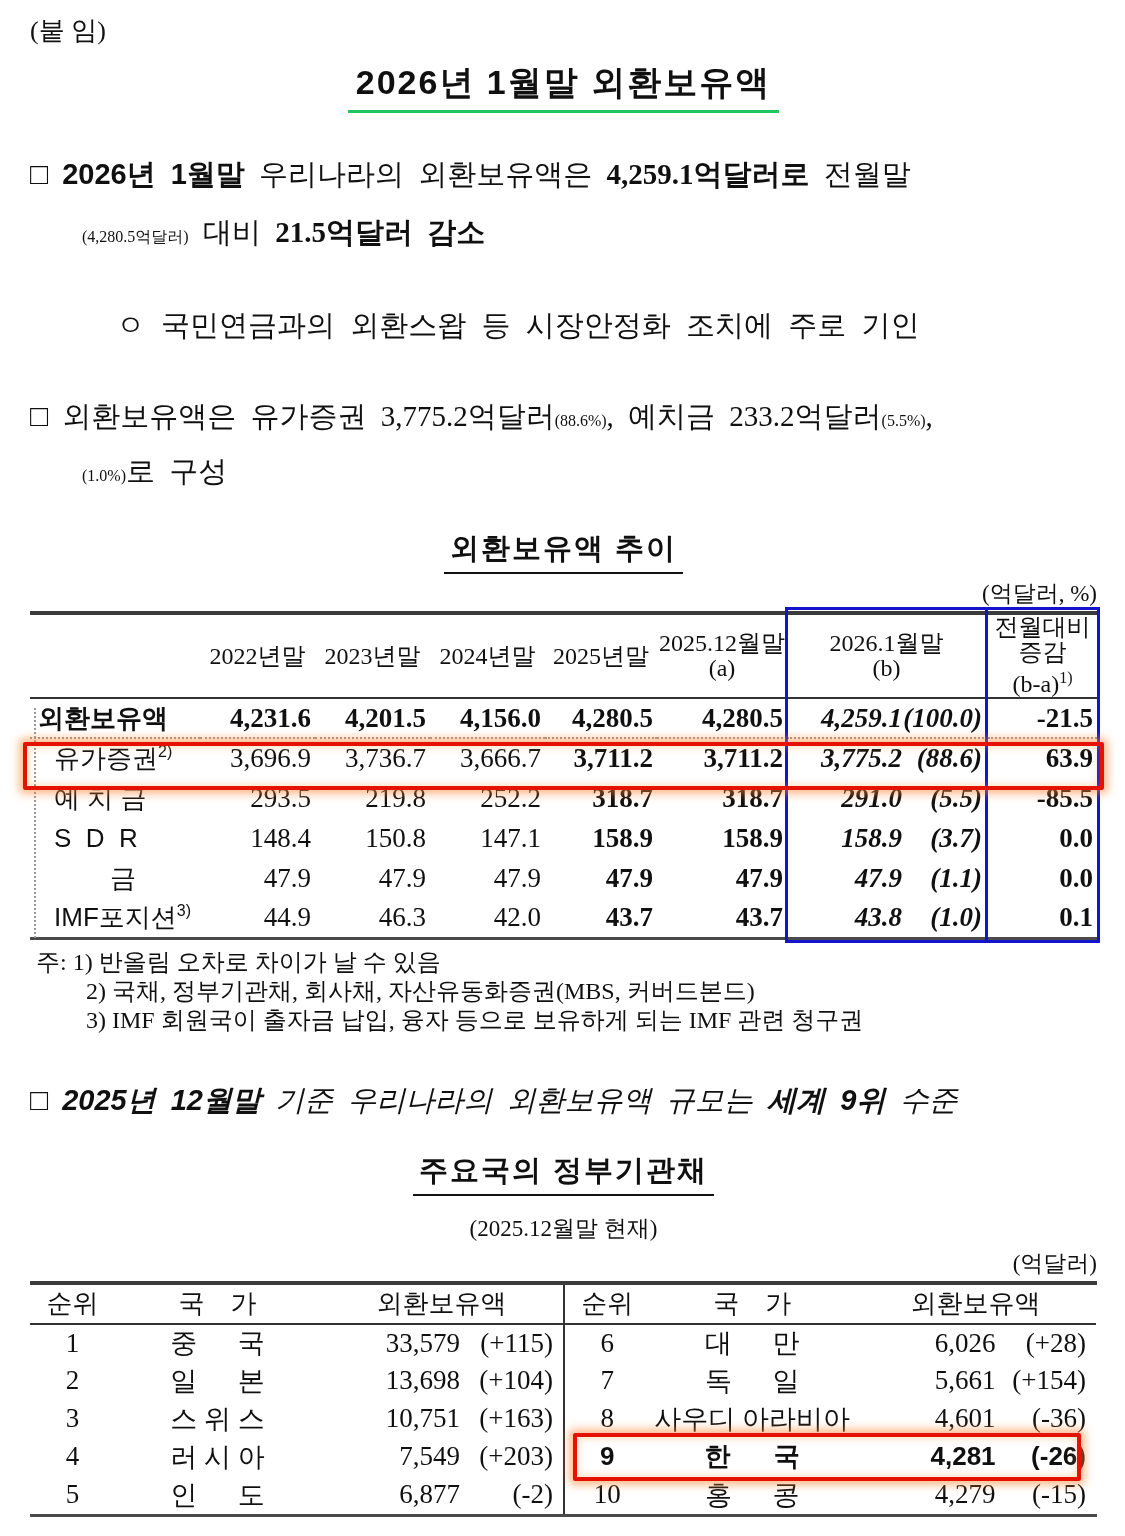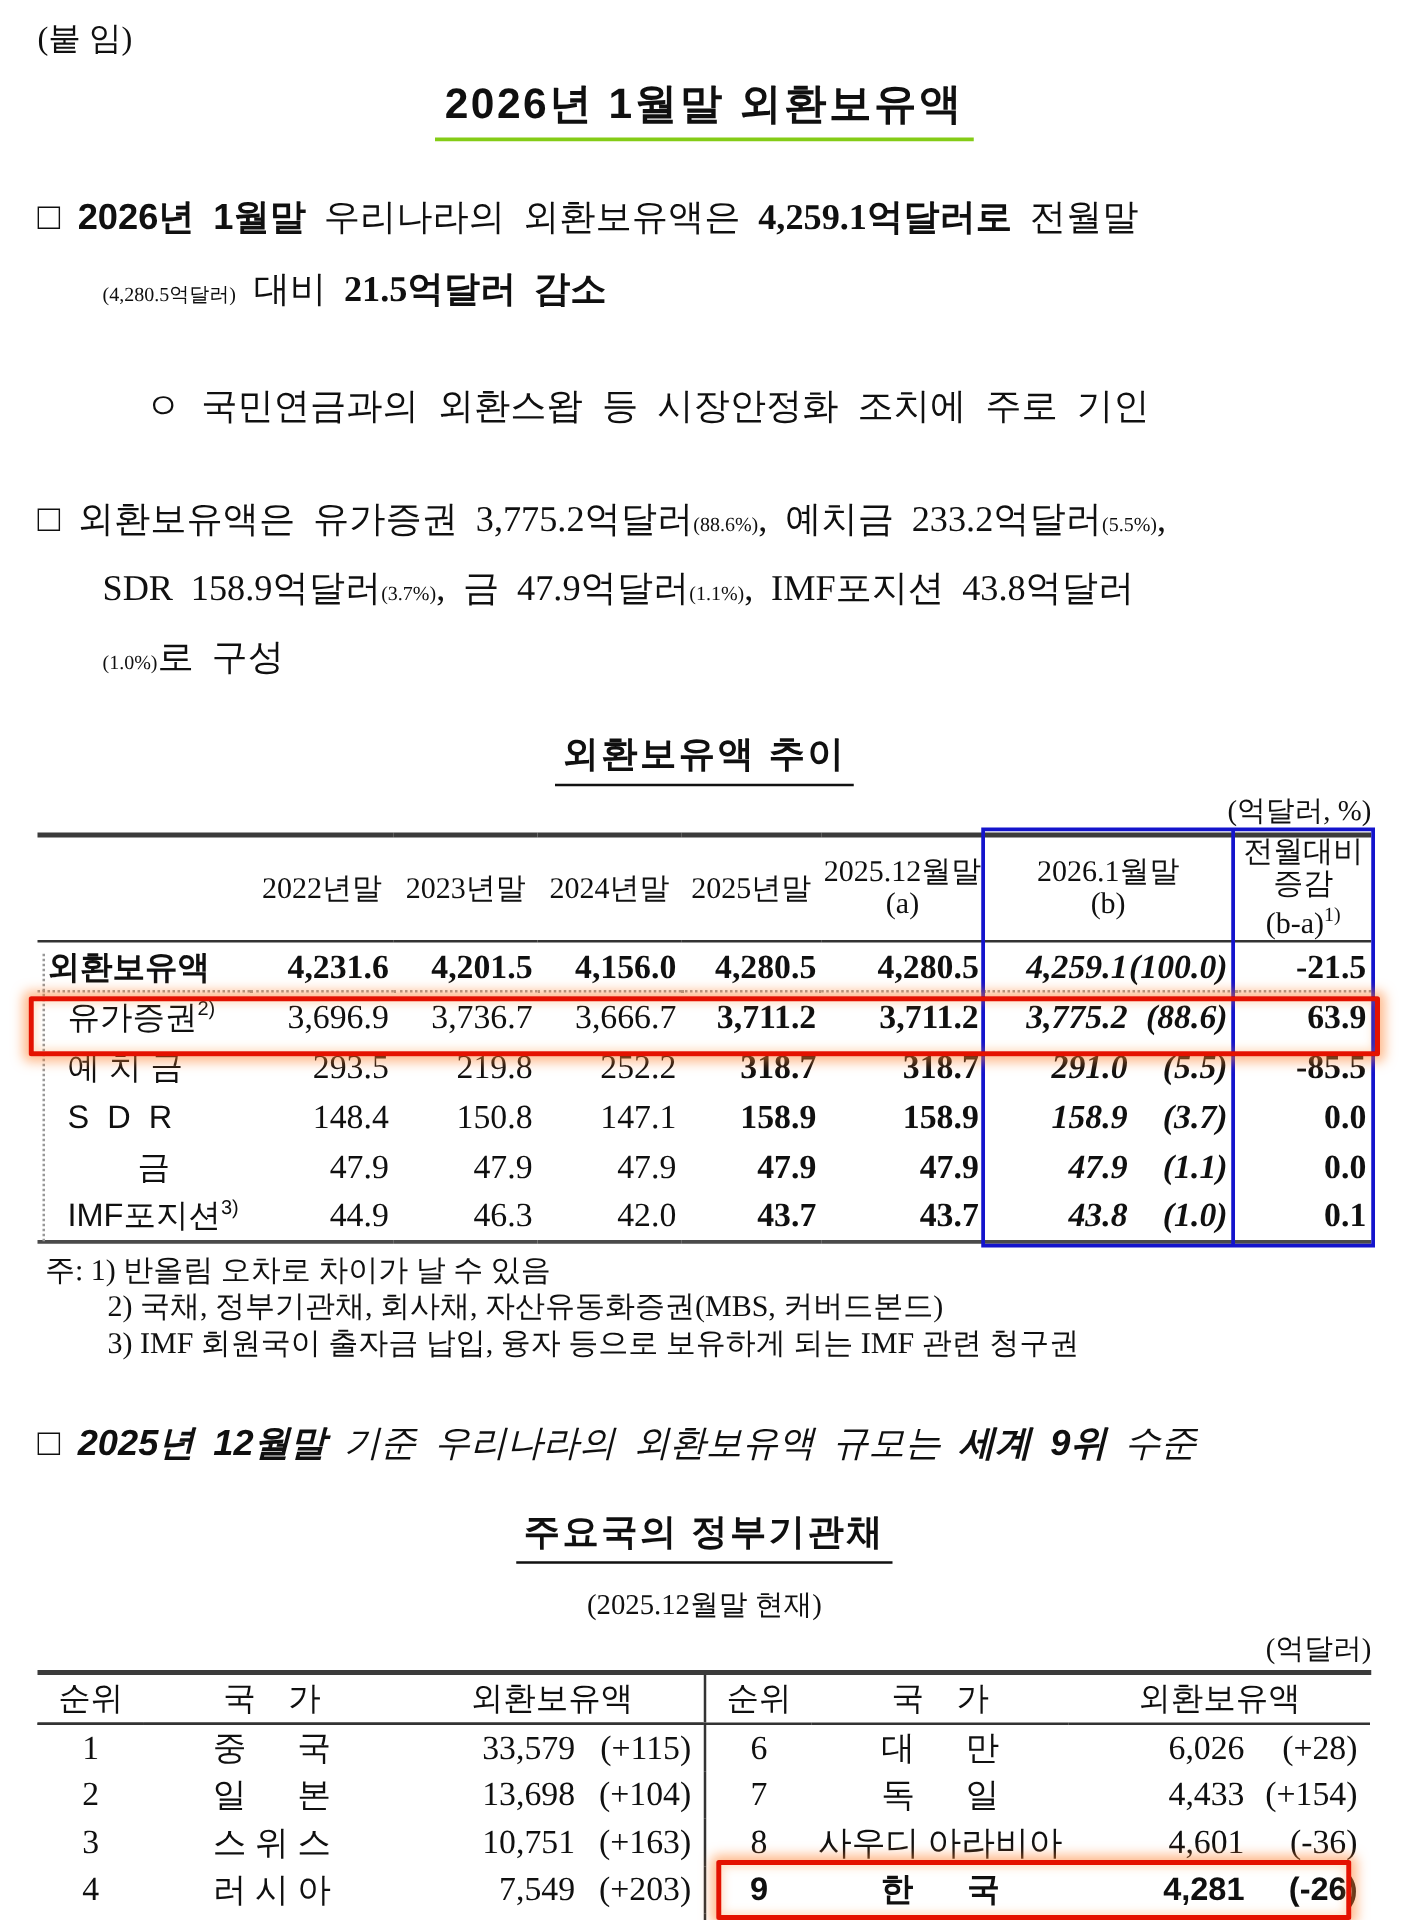--- a/index.html
+++ b/index.html
@@ -11,21 +11,21 @@
   }
   .g  { font-family:"Liberation Sans","DejaVu Sans",sans-serif; }
   .b  { font-weight:700; }
   .sm { font-size:16px; }
 
   
   .attach { font-size:26px; line-height:34px; }
   .title-row { text-align:center; margin-top:12px; }
   .doc-title {
     display:inline-block; font-size:34px; font-weight:700; letter-spacing:2px;
-    border-bottom:3px solid #84cc16; padding:0 8px 4px 8px;
+    border-bottom:3px solid #22c55e; padding:0 8px 4px 8px;
   }
   .para { font-size:29px; word-spacing:7px; }
   .p1 { margin-top:32px; }
   .p1 .l1 { line-height:58px; }
   .p1 .l2 { line-height:58px; padding-left:52px; }
   .bullet { display:inline-block; margin-right:14px; font-size:30px; }
   .sub { margin-top:38px; padding-left:86px; font-size:29px; line-height:42px; word-spacing:8px; }
   .sub .marker { margin-right:16px; }
   .p2 { margin-top:44px; }
   .p2 div { line-height:51px; }
@@ -114,23 +114,20 @@
 </div>
 
 <div class="sub">
   <span class="marker">ㅇ</span><span>국민연금과의 외환스왑 등 시장안정화 조치에 주로 기인</span>
 </div>
 
 <div class="para p2">
   <div class="l1">
     <span class="bullet">□</span><span>외환보유액은 유가증권 3,775.2억달러</span><span class="sm">(88.6%)</span><span>, 예치금 233.2억달러</span><span class="sm">(5.5%)</span><span>,</span>
   </div>
-  <div class="l2">
-    <span>SDR 158.9억달러</span><span class="sm">(3.7%)</span><span>, 금 47.9억달러</span><span class="sm">(1.1%)</span><span>, IMF포지션 43.8억달러</span>
-  </div>
   <div class="l3">
     <span class="sm">(1.0%)</span><span>로 구성</span>
   </div>
 </div>
 
 <div class="tbl-title-row">
   <span class="tbl-title g">외환보유액 추이</span>
 </div>
 <div class="unit">(억달러, %)</div>
 
@@ -350,21 +347,21 @@
     <tbody>
       <tr>
         <td class="rank">6</td>
         <td class="country">대      만</td>
         <td class="val">6,026</td>
         <td class="chg">(+28)</td>
       </tr>
       <tr>
         <td class="rank">7</td>
         <td class="country">독      일</td>
-        <td class="val">4,433</td>
+        <td class="val">5,661</td>
         <td class="chg">(+154)</td>
       </tr>
       <tr>
         <td class="rank">8</td>
         <td class="country">사우디 아라비아</td>
         <td class="val">4,601</td>
         <td class="chg">(-36)</td>
       </tr>
       <tr class="hl">
         <td class="rank">9</td>

